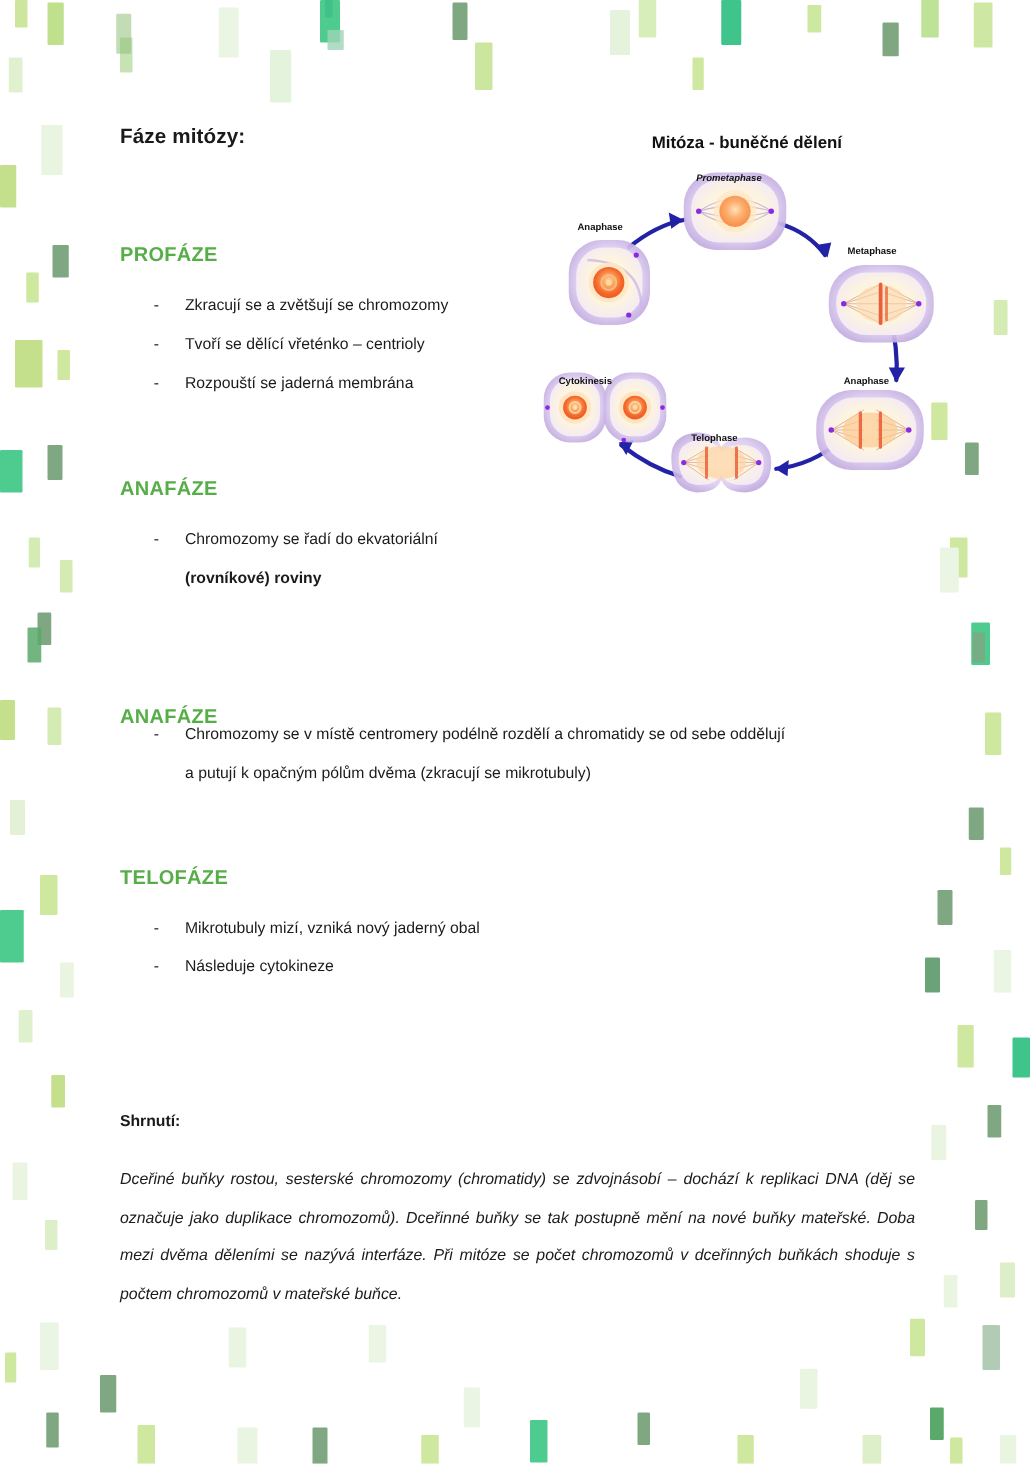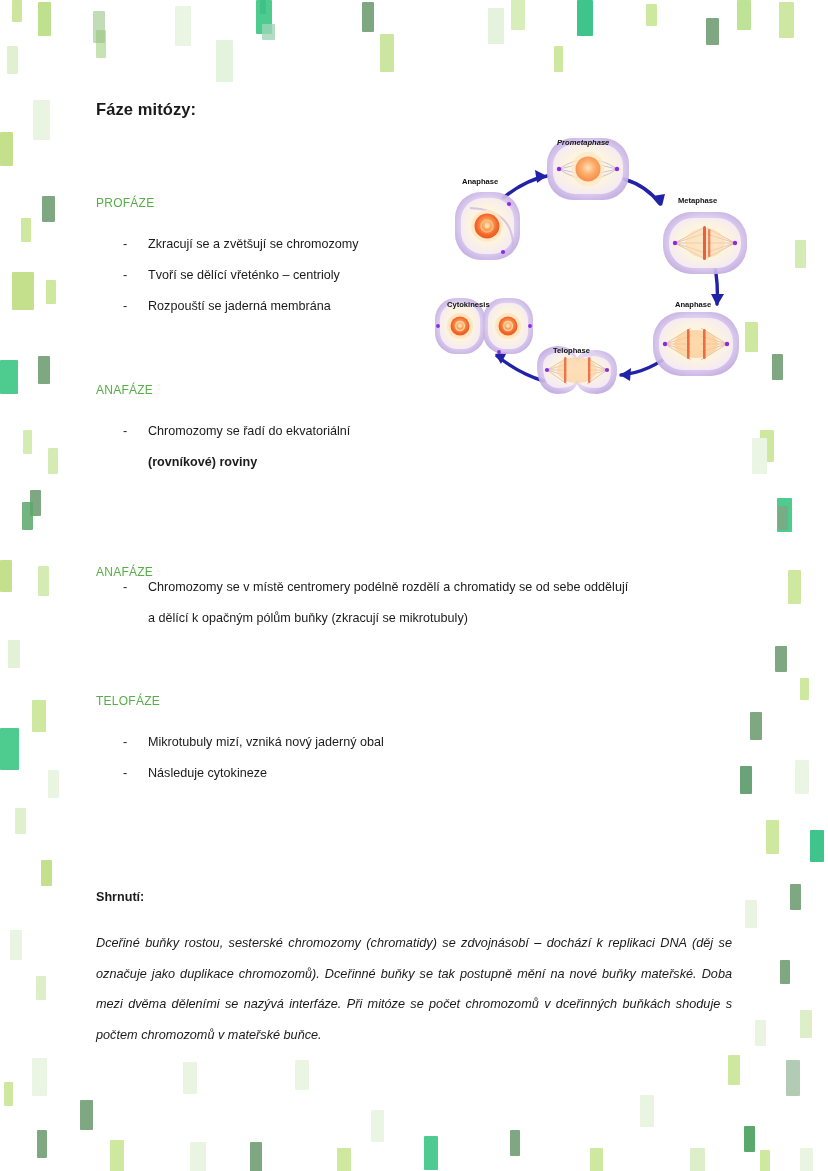--- a/index.html
+++ b/index.html
@@ -43,22 +43,22 @@
     top: 100px;
     font-size: 16.5px;
     font-weight: bold;
     color: #1a1a1a;
     letter-spacing: 0.1px;
   }
 
   .phase-heading {
     position: absolute;
     left: 96px;
-    font-size: 12px;
-    font-weight: normal;
+    font-size: 16px;
+    font-weight: bold;
     color: #57ae48;
     letter-spacing: 0.25px;
     text-align: center;
   }
 
   .bullet-row {
     position: absolute;
     display: flex;
     align-items: flex-start;
     font-size: 12.6px;
@@ -251,36 +251,37 @@
       <span class="bullet-dash">-</span>
       <span class="bullet-text justified" style="width:272px;">Chromozomy se řadí do ekvatoriální</span>
     </div>
     <div class="bullet-line2" style="left:148px; top:455px;font-weight:bold;">(rovníkové) roviny</div>
 
     <div class="phase-heading" style="top:538px;margin-top:27px;">ANAFÁZE</div>
     <div class="bullet-row" style="left:120px; top:581px; width:620px;">
       <span class="bullet-dash">-</span>
       <span class="bullet-text">Chromozomy se v místě centromery podélně rozdělí a chromatidy se od sebe oddělují</span>
     </div>
-    <div class="bullet-line2" style="left:148px; top:611px;">a dělící k opačným pólům buňky (zkracují se mikrotubuly)</div>
+    <div class="bullet-line2" style="left:148px; top:611px;">a putují k opačným pólům dvěma (zkracují se mikrotubuly)</div>
 
     <div class="phase-heading" style="top:694px;">TELOFÁZE</div>
     <div class="bullet-row" style="left:120px; top:736px; width:560px;">
       <span class="bullet-dash">-</span>
       <span class="bullet-text">Mikrotubuly mizí, vzniká nový jaderný obal</span>
     </div>
     <div class="bullet-row" style="left:120px; top:767px; width:560px;">
       <span class="bullet-dash">-</span>
       <span class="bullet-text">Následuje cytokineze</span>
     </div>
 
     <div class="summary-label">Shrnutí:</div>
     <div class="summary-para">Dceřiné buňky rostou, sesterské chromozomy (chromatidy) se zdvojnásobí – dochází k replikaci DNA (děj se označuje jako duplikace chromozomů). Dceřinné buňky se tak postupně mění na nové buňky mateřské. Doba mezi dvěma děleními se nazývá interfáze. Při mitóze se počet chromozomů v dceřinných buňkách shoduje s počtem chromozomů v mateřské buňce.</div>
 
     <div id="diagram">
+      <div class="diagram-title">Mitóza - buněčné dělení</div>
 
       <svg class="cell-svg" style="left:0; top:0;" width="345" height="330" viewBox="0 0 345 330">
         <defs>
           <radialGradient id="nucGrad" cx="50%" cy="45%" r="55%">
             <stop offset="0%" stop-color="#ffd9a0"></stop>
             <stop offset="35%" stop-color="#fba35a"></stop>
             <stop offset="75%" stop-color="#f4672a"></stop>
             <stop offset="100%" stop-color="#ef5a1e"></stop>
           </radialGradient>
           <radialGradient id="nucGradSoft" cx="50%" cy="45%" r="60%">

